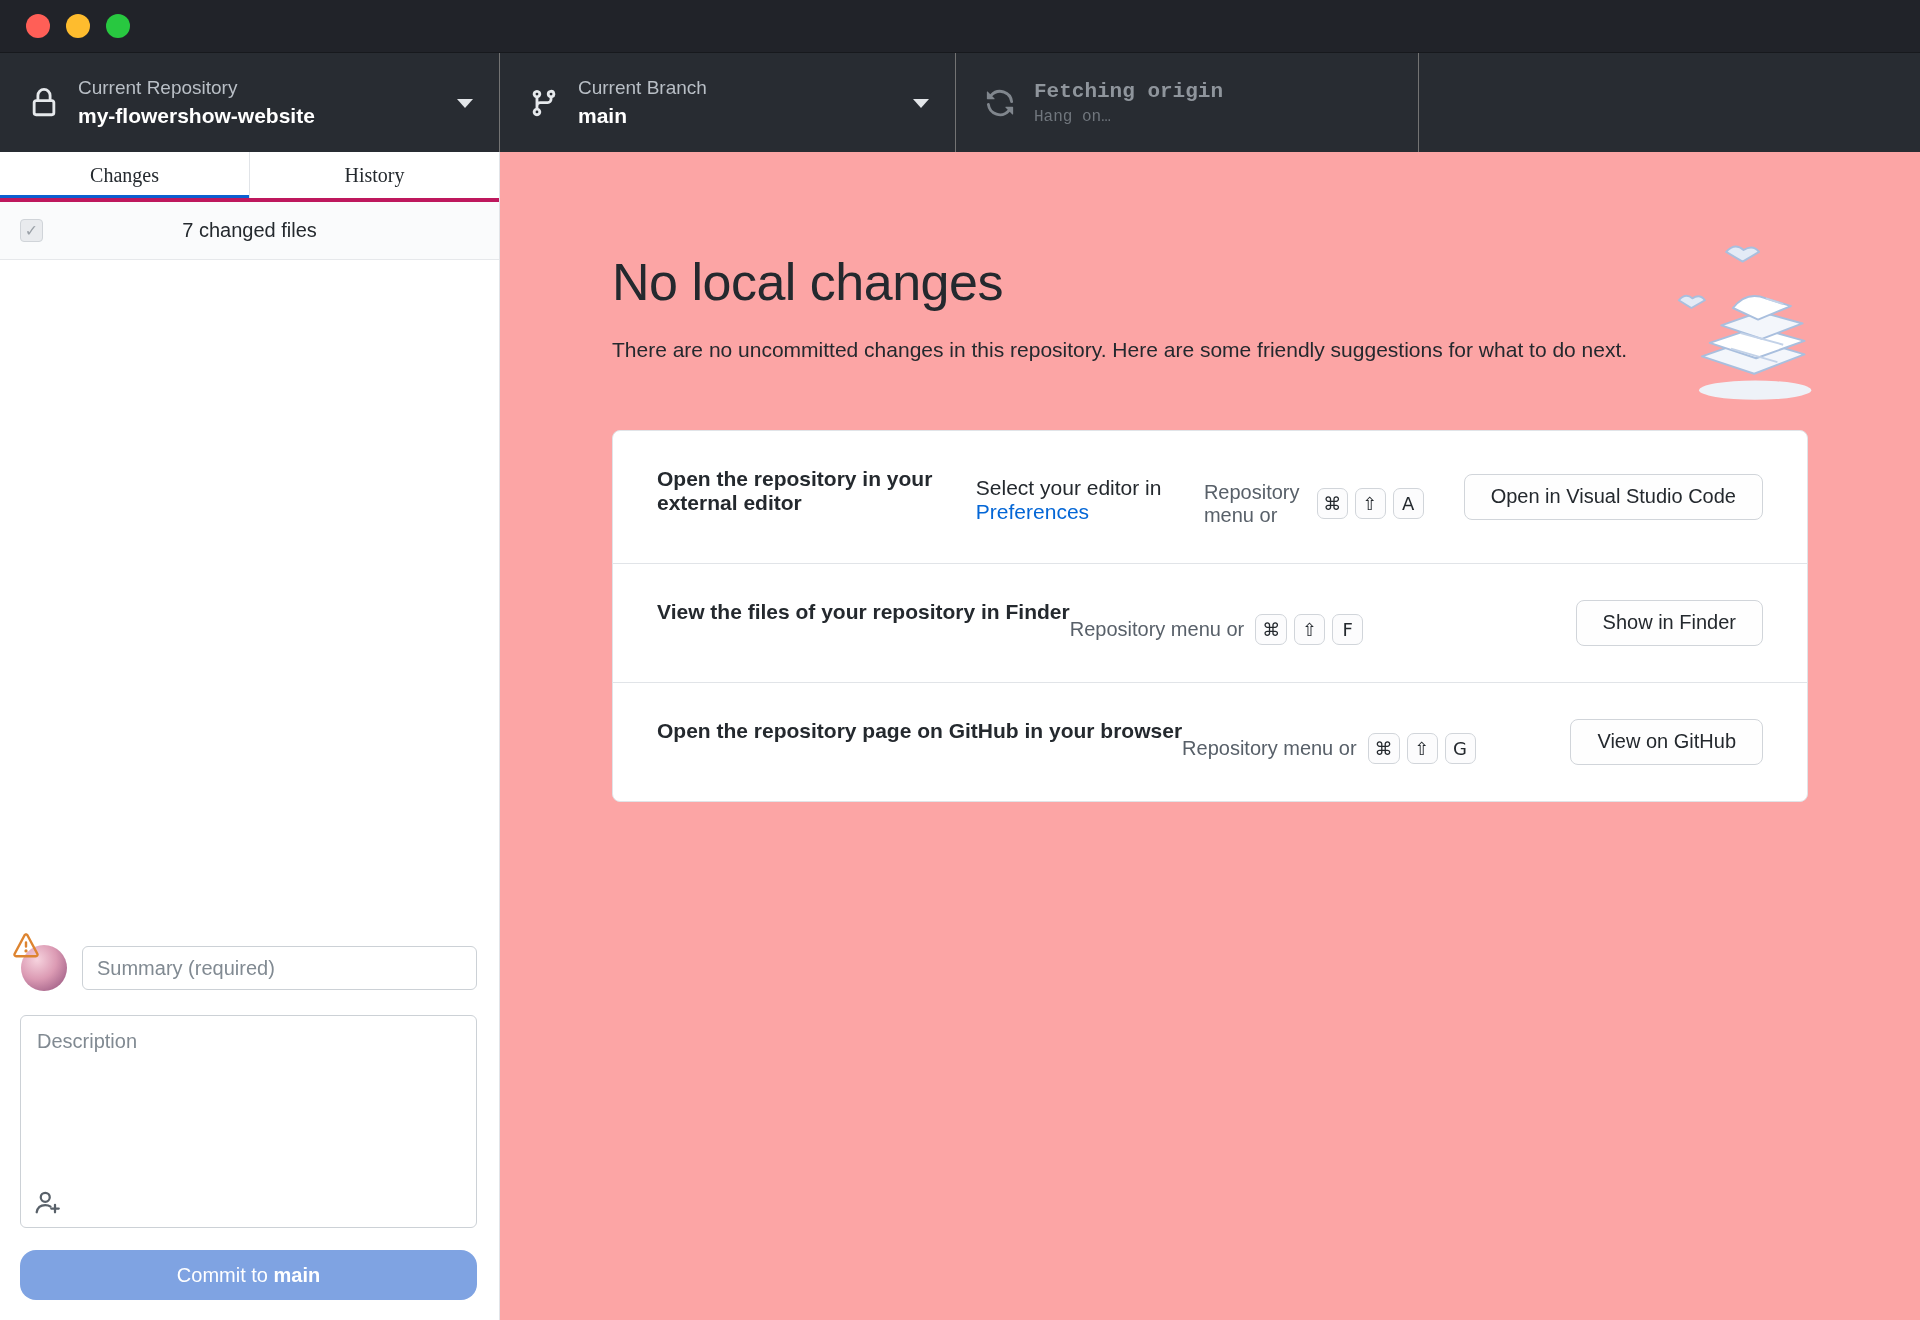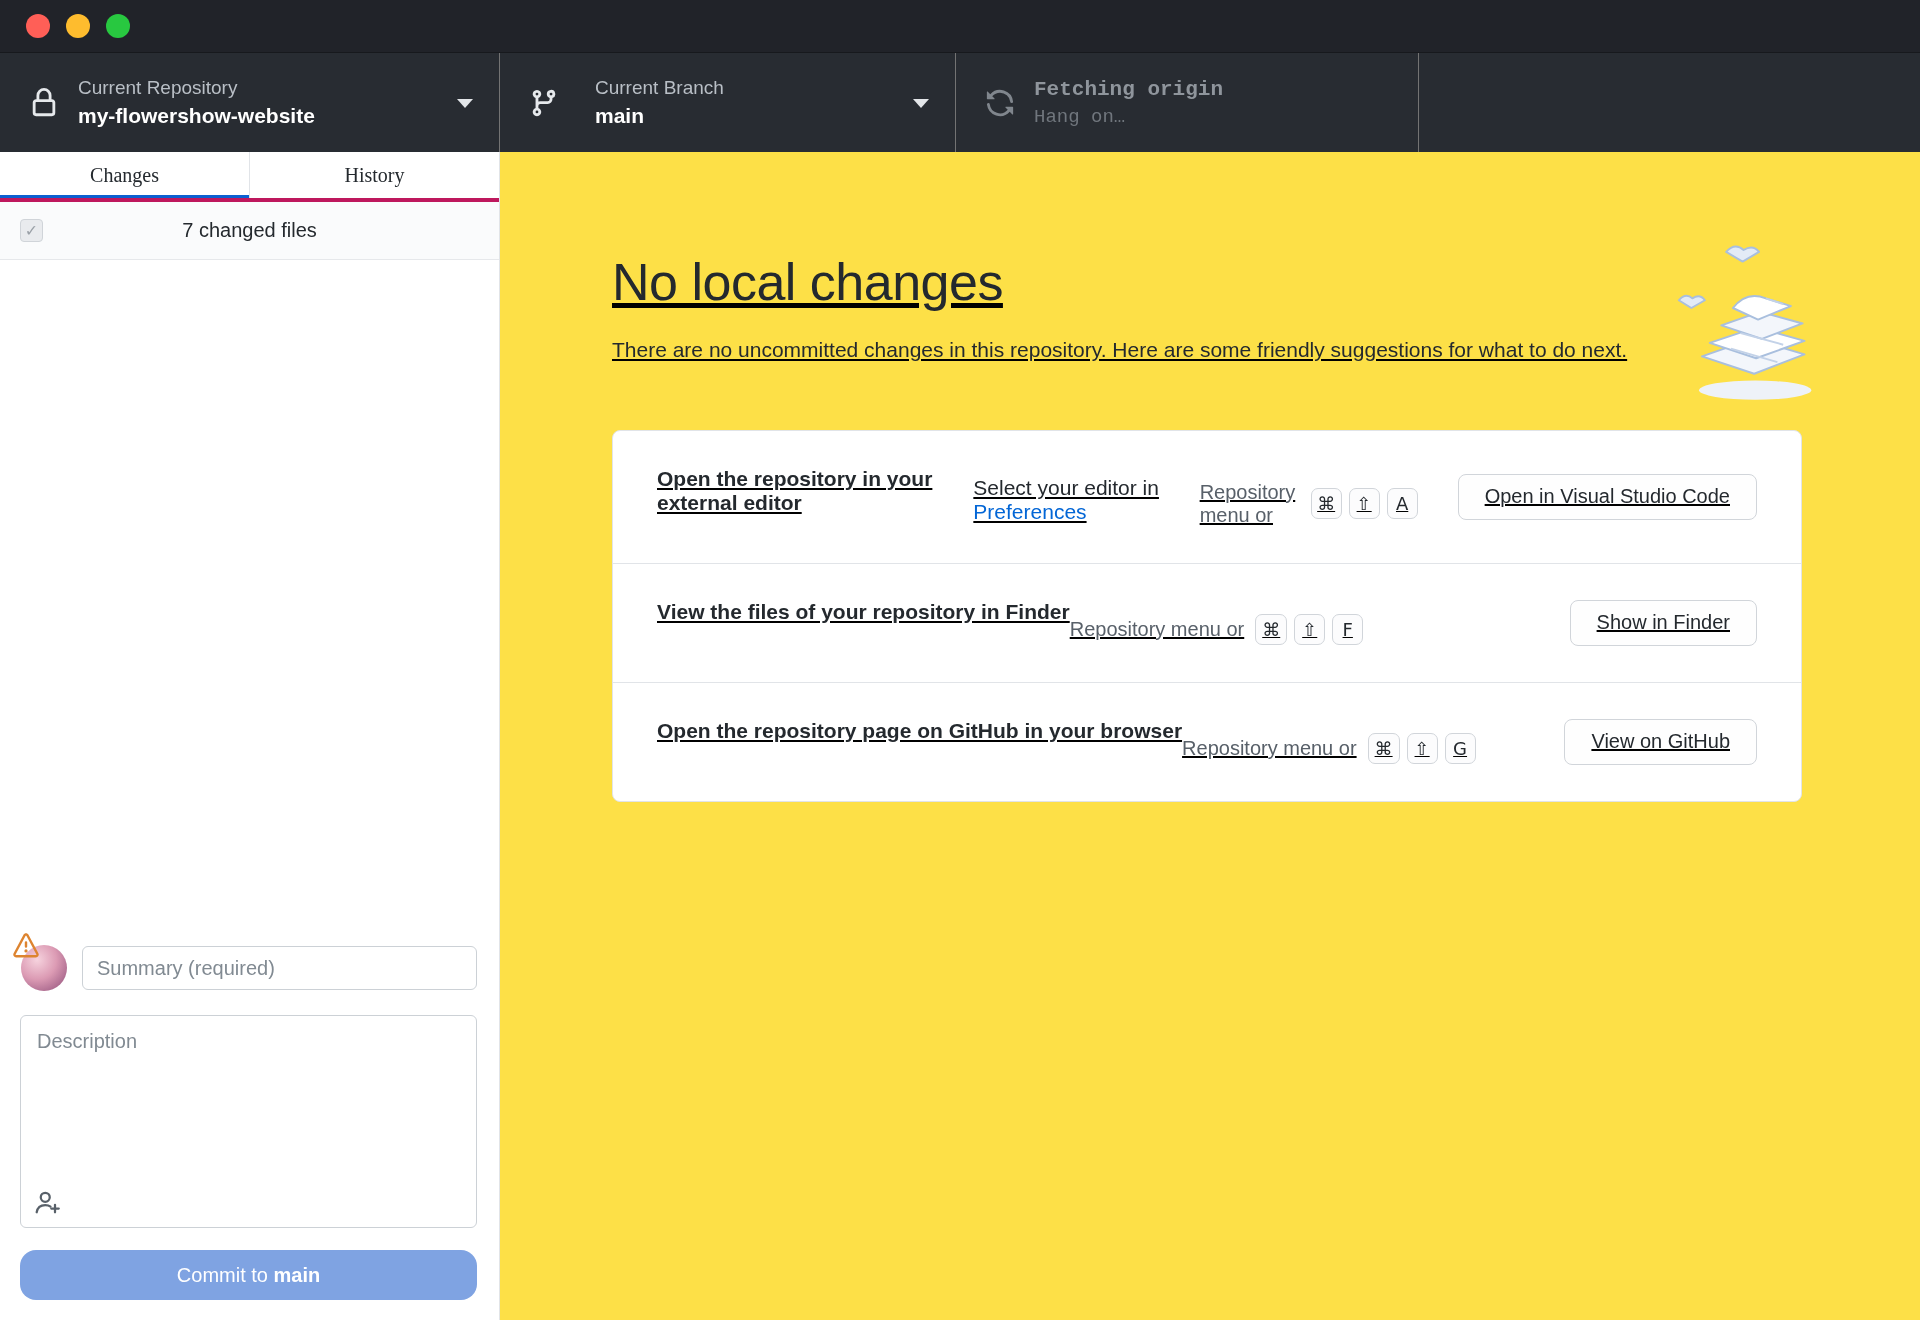--- a/index.html
+++ b/index.html
@@ -12,28 +12,28 @@
   .light { width:24px; height:24px; border-radius:50%; margin-right:16px; border:none; }
   .light.red { background:#ff5f57; }
   .light.yellow { background:#febc2e; }
   .light.green { background:#28c840; }
 
   
   .toolbar { height:100px; background:#282c32; border-top:1px solid #17191d; display:flex; }
   .tsection { display:flex; align-items:center; padding:0 28px; position:relative;
     border-right:1px solid #737373; cursor:pointer; }
   .tsection.repo { width:500px; }
-  .tsection.branch { width:456px;gap:17px; }
+  .tsection.branch { width:456px; }
   .tsection.fetch { width:463px;font-family:Liberation Mono, monospace; }
   .ticon { width:32px; display:flex; justify-content:center; margin-right:18px; flex:none; }
   .ttext { display:flex; flex-direction:column; }
   .tlabel { font-size:19px; color:#b9bfc6; line-height:1.2; }
   .tvalue { font-size:21px; color:#ffffff; font-weight:bold; margin-top:4px; line-height:1.2; }
   .fetch .tvalue { color:#8f959c; margin-top:0; }
-  .fetch .tsub { font-size:19px; color:#70767d; margin-top:4px; }
+  .fetch .tsub { font-size:16px; color:#70767d; margin-top:4px; }
   .chevron { position:absolute; right:26px; top:50%; margin-top:-4px; width:0; height:0;
     border-left:8px solid transparent; border-right:8px solid transparent;
     border-top:9px solid #e3e6e9; }
 
   
   .app-body { display:flex; height:1168px; }
 
   
   .sidebar { width:500px; flex:none; border-right:1px solid #e1e4e8;
     display:flex; flex-direction:column; background:#fff; }
@@ -67,21 +67,21 @@
     padding:14px 16px; font-size:20px; font-family:inherit; color:#24292e; resize:none;
     outline:none; display:block; }
   .coauthor-btn { position:absolute; left:14px; bottom:12px; background:none; border:none;
     cursor:pointer; padding:0; line-height:0; }
   .commit-btn { display:block; margin:22px 23px 0 20px; width:457px; height:50px;
     background:#7fa3e2; border:none; border-radius:16px; color:#fff; font-size:20px;
     font-family:inherit; cursor:default; }
   .commit-btn .branch-bold { font-weight:bold; }
 
   
-  .main { flex:1; position:relative; padding:100px 8px 0 112px; background:#fde047;text-decoration:underline; }
+  .main { flex:1; position:relative; padding:100px 2px 0 112px; background:#fca5a5; }
   .page-title { font-size:52px; font-weight:400; color:#24292e; letter-spacing:-0.5px; }
   .page-subtitle { margin-top:22px; font-size:21px; line-height:1.5; color:#24292e;
     max-width:1025px; }
   .illustration { position:absolute; top:88px; right:102px; }
 
   .card { margin:64px 110px 0 0; border:1px solid #e1e4e8; border-radius:8px; background:#fff; }
   .srow { display:flex; align-items:center; justify-content:space-between; padding:36px 44px; }
   .srow + .srow { border-top:1px solid #e1e4e8; }
   .srow-left { display:flex; flex-direction:row; }
   .srow-title { font-size:21px; font-weight:bold; color:#24292e; }

